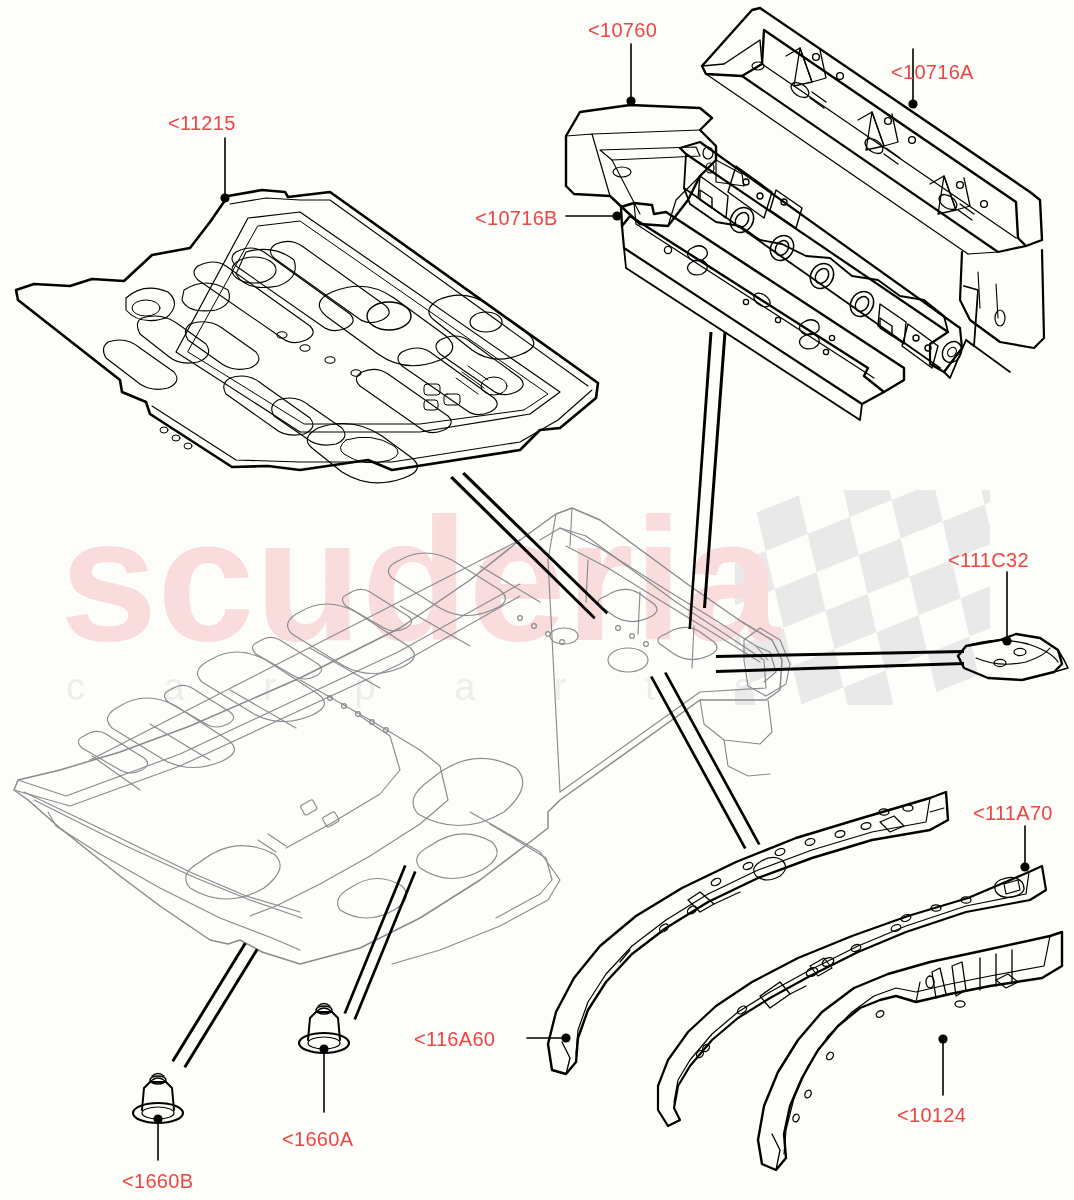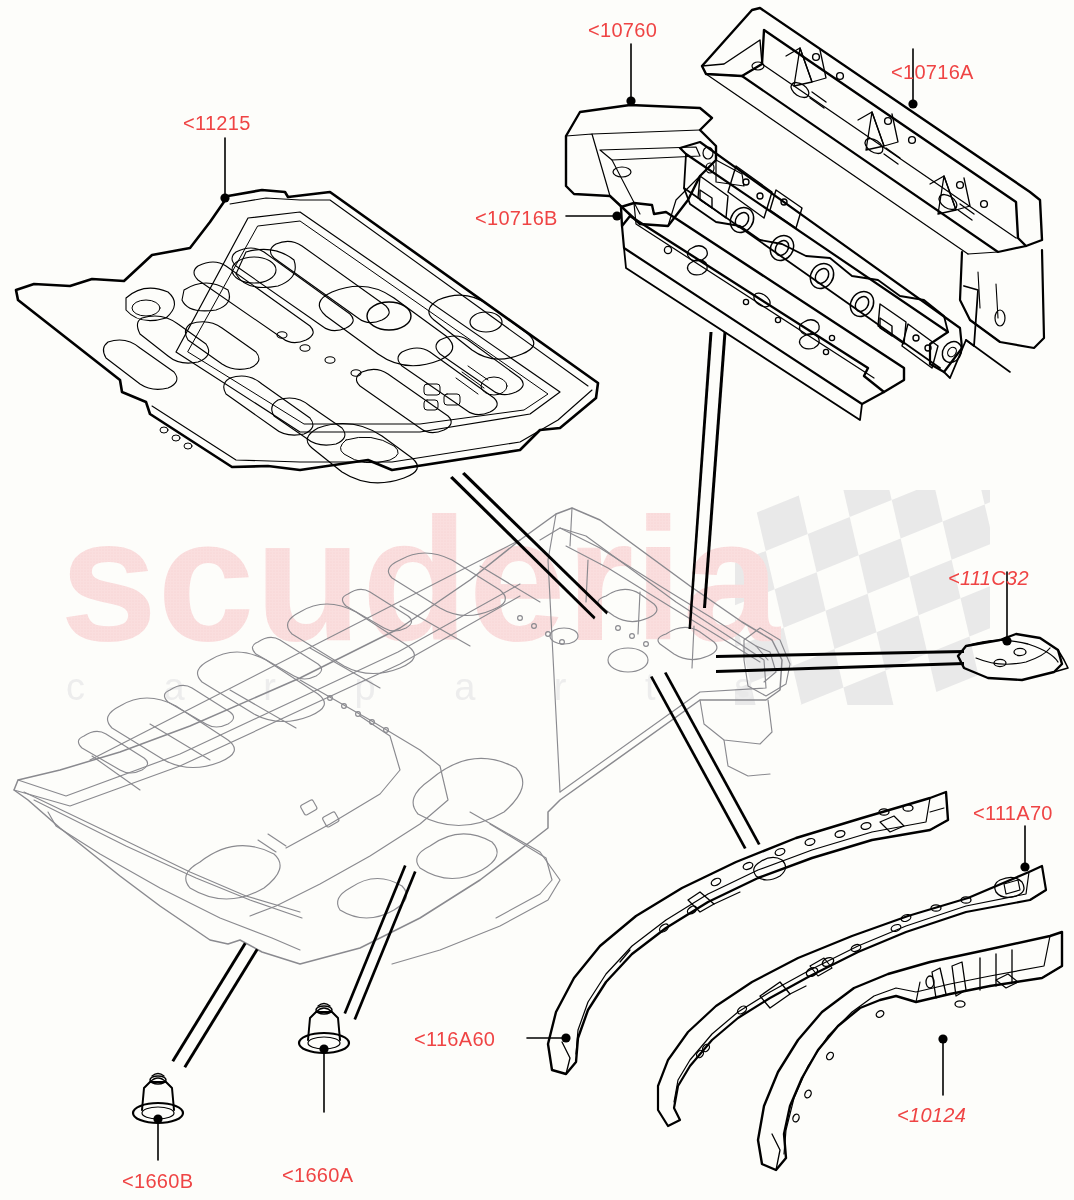--- a/index.html
+++ b/index.html
@@ -537,24 +537,24 @@
       <line x1="324" y1="1112" x2="324" y2="1052" stroke-width="1.6"></line>
       <circle cx="324" cy="1049" r="4.6" fill="#000" stroke="none"></circle>
 
       <line x1="158" y1="1160" x2="158" y2="1122" stroke-width="1.6"></line>
       <circle cx="158" cy="1119" r="4.6" fill="#000" stroke="none"></circle>
     </g>
 
     </g>
   </svg>
 
-  <div class="lbl" style="left:183px; top:113px;">&lt;11215</div>
+  <div class="lbl" style="left:168px; top:113px;">&lt;11215</div>
   <div class="lbl" style="left:588px; top:20px;">&lt;10760</div>
   <div class="lbl" style="left:891px; top:25px;margin-top:37px;">&lt;10716A</div>
   <div class="lbl" style="left:475px; top:208px;">&lt;10716B</div>
-  <div class="lbl" style="left:948px; top:568px;font-style:italic;">&lt;111C32</div>
+  <div class="lbl" style="left:948px; top:550px;">&lt;111C32</div>
   <div class="lbl" style="left:973px; top:803px;">&lt;111A70</div>
   <div class="lbl" style="left:414px; top:1029px;">&lt;116A60</div>
-  <div class="lbl" style="left:897px; top:1105px;font-style:italic;">&lt;10124</div>
-  <div class="lbl" style="left:282px; top:1165px;">&lt;1660A</div>
+  <div class="lbl" style="left:897px; top:1105px;">&lt;10124</div>
+  <div class="lbl" style="left:282px; top:1129px;">&lt;1660A</div>
   <div class="lbl" style="left:122px; top:1171px;">&lt;1660B</div>
 
 </div>
 
 </body></html>

